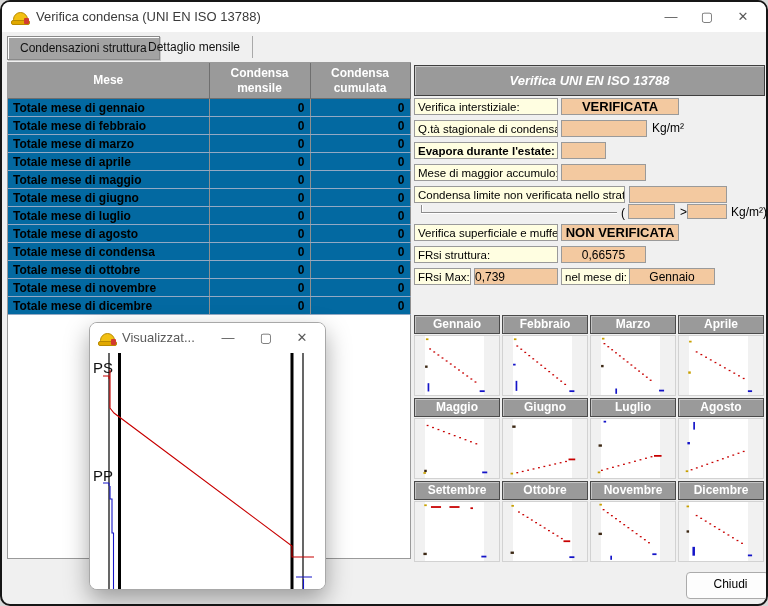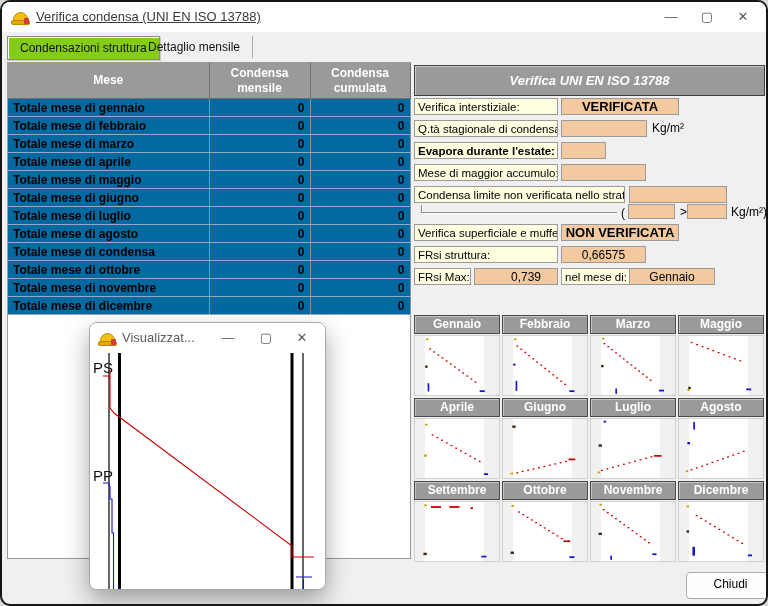--- a/index.html
+++ b/index.html
@@ -1,50 +1,50 @@
 <!DOCTYPE html>
 <html><head>
 <meta charset="utf-8">
 <style>
   html,body{margin:0;padding:0;background:#d9d9d9;font-family:"Liberation Sans","DejaVu Sans",sans-serif;}
   #win{position:relative;width:764px;height:602px;margin:0 auto;background:#f0f0f0;
        border:2px solid #161616;border-radius:10px;overflow:hidden;box-sizing:content-box;}
   
   #titlebar{position:absolute;left:0;top:0;width:100%;height:30px;background:#ffffff;}
-  #titlebar .ttl{position:absolute;left:34px;top:0;line-height:30px;font-size:13px;color:#3a3a3a;text-decoration:underline;}
+  #titlebar .ttl{position:absolute;left:34px;top:0;line-height:30px;font-size:13px;color:#3a3a3a;}
   .winbtn{position:absolute;top:0;width:34px;height:30px;text-align:center;line-height:30px;
           color:#5a5a5a;font-size:13px;cursor:default;}
   
   .helm{position:absolute;width:18px;height:15px;}
   .helm .dome{position:absolute;left:2px;top:2px;width:13px;height:9px;background:#f2c012;
               border-radius:8px 8px 2px 2px;border:1px solid #b98a00;}
   .helm .brim{position:absolute;left:0;top:10px;width:17px;height:3px;background:#e0a800;
               border-radius:2px;border:1px solid #b98a00;}
   .helm .dot{position:absolute;right:0px;top:8px;width:5px;height:6px;background:#d23b2f;border-radius:1px;}
   
   #tabbar{position:absolute;left:0;top:30px;width:100%;height:30px;background:#f0f0f0;}
   .tab{position:absolute;top:4px;height:22px;line-height:22px;padding:0 12px;font-size:12px;color:#111;}
-  .tab.active{background:#84cc16;border:1px solid #8a8a8a;box-shadow:inset 1px 1px 0 #ffffff, 1px 1px 0 #c9c9c9;}
+  .tab.active{background:#a3a3a3;border:1px solid #8a8a8a;box-shadow:inset 1px 1px 0 #ffffff, 1px 1px 0 #c9c9c9;}
   .tab.inactive{border-right:1px solid #a9a9a9;}
   
   #leftpanel{position:absolute;left:5px;top:60px;width:404px;height:497px;background:#ffffff;
              border:1px solid #9a9a9a;box-sizing:border-box;}
   table.grid{border-collapse:collapse;width:402px;table-layout:fixed;}
   table.grid th{background:#9a9a9a;color:#ffffff;font-size:12px;font-weight:bold;height:33px;
                 border-right:1px solid #6f6f6f;border-bottom:1px solid #6f6f6f;text-align:center;line-height:1.25;}
   table.grid td{background:#0369a1;color:#000;font-size:12px;font-weight:bold;height:17px;
                 border-right:1px solid #8f8f8f;border-bottom:1px solid #93a9c4;padding:0 5px;white-space:nowrap;overflow:hidden;}
   table.grid td.num{text-align:right;}
   
   .lbl{position:absolute;height:17px;line-height:16px;background:#fffee1;border:1px solid #9a9a9a;
        font-size:11.5px;color:#000;padding-left:3px;box-sizing:border-box;white-space:nowrap;overflow:hidden;}
   .val{position:absolute;height:17px;line-height:16px;background:#f3c9a0;border:1px solid #9a9a9a;
        font-size:12px;color:#000;box-sizing:border-box;text-align:center;white-space:nowrap;}
   .val.big{font-weight:bold;font-size:13px;}
-  .val.right{text-align:right;padding-right:16px;}
+  .val.right{text-align:left;padding-right:16px;}
   .unit{position:absolute;font-size:12px;color:#000;height:17px;line-height:17px;}
   #panelhdr{position:absolute;left:412px;top:63px;width:351px;height:31px;background:#9a9a9a;
             border:1px solid #3f3f3f;box-shadow:inset 1px 1px 0 #c8c8c8;box-sizing:border-box;
             color:#fff;font-weight:bold;font-size:13px;text-align:center;line-height:29px;font-style:italic;}
   .groove-h{position:absolute;border-top:1px solid #8c8c8c;border-bottom:1px solid #ffffff;height:0;}
   .groove-v{position:absolute;border-left:1px solid #8c8c8c;border-right:1px solid #ffffff;width:0;}
   
   #monthgrid{position:absolute;left:412px;top:313px;width:351px;display:grid;
              grid-template-columns:repeat(4,86px);grid-column-gap:2px;grid-row-gap:2px;}
   .mcell{width:86px;height:81px;position:relative;}
@@ -271,59 +271,59 @@
             <rect x="65.31666666666666" y="68.73333333333333" width="2.2" height="2.2" fill="#c80000"></rect>
             <rect x="69.9" y="73.9" width="2.2" height="2.2" fill="#c80000"></rect>
             <rect x="13" y="3" width="3" height="3" fill="#c8a000"></rect>
             <rect x="12" y="49" width="3" height="4" fill="#3c2814"></rect>
             <rect x="29" y="89" width="2" height="9" fill="#1414c8"></rect>
             <rect x="81" y="91" width="6" height="3" fill="#1414c8"></rect>
           </svg>
         </div>
       </div>
       <div class="mcell">
-        <div class="mhdr">Maggio</div>
-        <div class="mchart">
-          <div class="mwhite"></div>
-          <svg viewBox="0 0 100 100" preserveAspectRatio="none">
-            <rect x="13.9" y="9.9" width="2.2" height="2.2" fill="#c80000"></rect>
-            <rect x="20.34444444444444" y="13.344444444444445" width="2.2" height="2.2" fill="#c80000"></rect>
-            <rect x="26.788888888888884" y="16.788888888888888" width="2.2" height="2.2" fill="#c80000"></rect>
-            <rect x="33.23333333333333" y="20.23333333333333" width="2.2" height="2.2" fill="#c80000"></rect>
-            <rect x="39.67777777777777" y="23.677777777777777" width="2.2" height="2.2" fill="#c80000"></rect>
-            <rect x="46.12222222222222" y="27.12222222222222" width="2.2" height="2.2" fill="#c80000"></rect>
-            <rect x="52.56666666666666" y="30.566666666666663" width="2.2" height="2.2" fill="#c80000"></rect>
-            <rect x="59.01111111111111" y="34.01111111111111" width="2.2" height="2.2" fill="#c80000"></rect>
-            <rect x="65.45555555555555" y="37.455555555555556" width="2.2" height="2.2" fill="#c80000"></rect>
-            <rect x="71.9" y="40.9" width="2.2" height="2.2" fill="#c80000"></rect>
-            <rect x="11" y="86" width="3" height="4" fill="#3c2814"></rect>
-            <rect x="10" y="90" width="3" height="3" fill="#c8a000"></rect>
-            <rect x="80" y="89" width="6" height="3" fill="#1414c8"></rect>
-          </svg>
-        </div>
-      </div>
-      <div class="mcell">
         <div class="mhdr">Aprile</div>
         <div class="mchart">
           <div class="mwhite"></div>
           <svg viewBox="0 0 100 100" preserveAspectRatio="none">
             <rect x="19.9" y="25.9" width="2.2" height="2.2" fill="#c80000"></rect>
             <rect x="25.5" y="30.4" width="2.2" height="2.2" fill="#c80000"></rect>
             <rect x="31.1" y="34.9" width="2.2" height="2.2" fill="#c80000"></rect>
             <rect x="36.699999999999996" y="39.4" width="2.2" height="2.2" fill="#c80000"></rect>
             <rect x="42.300000000000004" y="43.9" width="2.2" height="2.2" fill="#c80000"></rect>
             <rect x="47.9" y="48.4" width="2.2" height="2.2" fill="#c80000"></rect>
             <rect x="53.5" y="52.9" width="2.2" height="2.2" fill="#c80000"></rect>
             <rect x="59.099999999999994" y="57.4" width="2.2" height="2.2" fill="#c80000"></rect>
             <rect x="64.70000000000002" y="61.9" width="2.2" height="2.2" fill="#c80000"></rect>
             <rect x="70.30000000000001" y="66.4" width="2.2" height="2.2" fill="#c80000"></rect>
             <rect x="75.9" y="70.9" width="2.2" height="2.2" fill="#c80000"></rect>
             <rect x="12" y="8" width="3" height="3" fill="#c8a000"></rect>
             <rect x="11" y="60" width="3" height="4" fill="#c8a000"></rect>
             <rect x="82" y="92" width="5" height="3" fill="#1414c8"></rect>
+          </svg>
+        </div>
+      </div>
+      <div class="mcell">
+        <div class="mhdr">Maggio</div>
+        <div class="mchart">
+          <div class="mwhite"></div>
+          <svg viewBox="0 0 100 100" preserveAspectRatio="none">
+            <rect x="13.9" y="9.9" width="2.2" height="2.2" fill="#c80000"></rect>
+            <rect x="20.34444444444444" y="13.344444444444445" width="2.2" height="2.2" fill="#c80000"></rect>
+            <rect x="26.788888888888884" y="16.788888888888888" width="2.2" height="2.2" fill="#c80000"></rect>
+            <rect x="33.23333333333333" y="20.23333333333333" width="2.2" height="2.2" fill="#c80000"></rect>
+            <rect x="39.67777777777777" y="23.677777777777777" width="2.2" height="2.2" fill="#c80000"></rect>
+            <rect x="46.12222222222222" y="27.12222222222222" width="2.2" height="2.2" fill="#c80000"></rect>
+            <rect x="52.56666666666666" y="30.566666666666663" width="2.2" height="2.2" fill="#c80000"></rect>
+            <rect x="59.01111111111111" y="34.01111111111111" width="2.2" height="2.2" fill="#c80000"></rect>
+            <rect x="65.45555555555555" y="37.455555555555556" width="2.2" height="2.2" fill="#c80000"></rect>
+            <rect x="71.9" y="40.9" width="2.2" height="2.2" fill="#c80000"></rect>
+            <rect x="11" y="86" width="3" height="4" fill="#3c2814"></rect>
+            <rect x="10" y="90" width="3" height="3" fill="#c8a000"></rect>
+            <rect x="80" y="89" width="6" height="3" fill="#1414c8"></rect>
           </svg>
         </div>
       </div>
       <div class="mcell">
         <div class="mhdr">Giugno</div>
         <div class="mchart">
           <div class="mwhite"></div>
           <svg viewBox="0 0 100 100" preserveAspectRatio="none">
             <rect x="15.9" y="89.9" width="2.2" height="2.2" fill="#c80000"></rect>
             <rect x="22.34444444444444" y="87.78888888888889" width="2.2" height="2.2" fill="#c80000"></rect>

